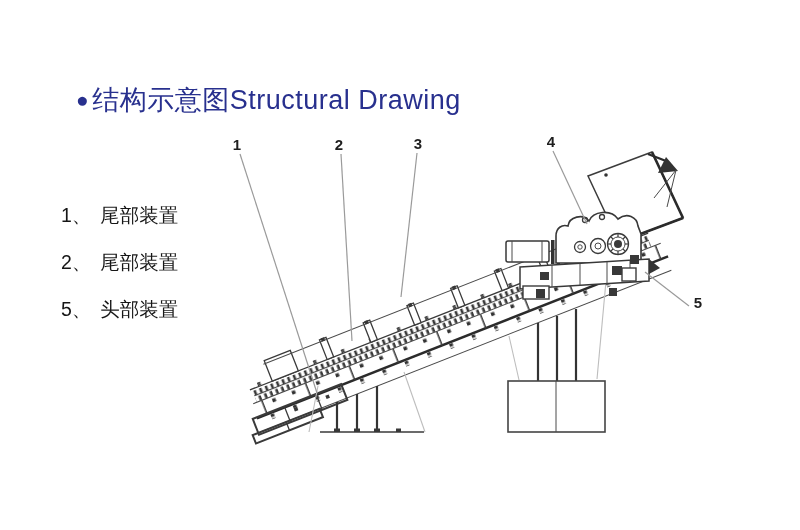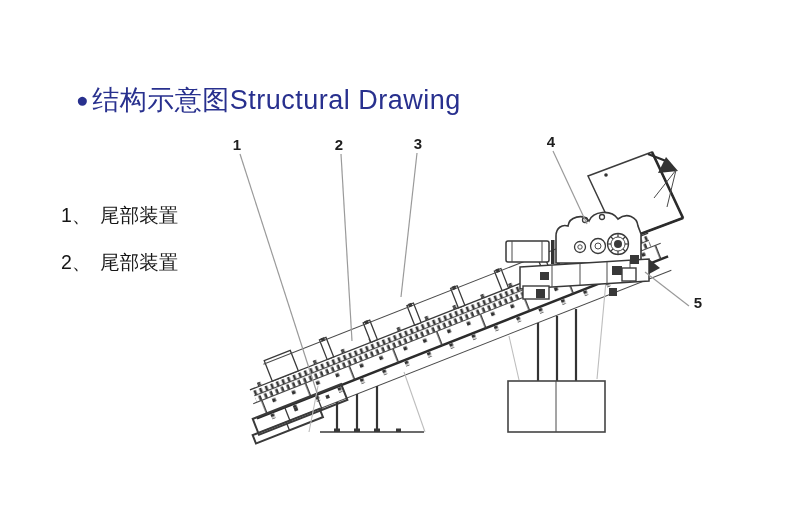--- a/index.html
+++ b/index.html
@@ -43,20 +43,21 @@
 </head>
 <body>
 
 <div class="title">
   <span class="bullet">●</span><span>结构示意图</span><span>Structural Drawing</span>
 </div>
 
 <div class="legend">
   <div class="legend-item"><span class="num">1、</span><span>尾部装置</span></div>
   <div class="legend-item"><span class="num">2、</span><span>尾部装置</span></div>
+  <div class="legend-item"><span class="num">5、</span><span>头部装置</span></div>
 </div>
 
 <svg width="800" height="530" viewBox="0 0 800 530">
   <defs>
     <pattern id="pat-panel" width="47" height="15" patternUnits="userSpaceOnUse">
       <rect x="45.4" y="0" width="1.6" height="15" fill="#3c3c3c"></rect>
       <rect x="9" y="2.5" width="3.6" height="3.6" fill="#333"></rect>
       <rect x="30" y="2.5" width="3.6" height="3.6" fill="#333"></rect>
     </pattern>
     <pattern id="pat-hatch" width="6" height="14" patternUnits="userSpaceOnUse">

